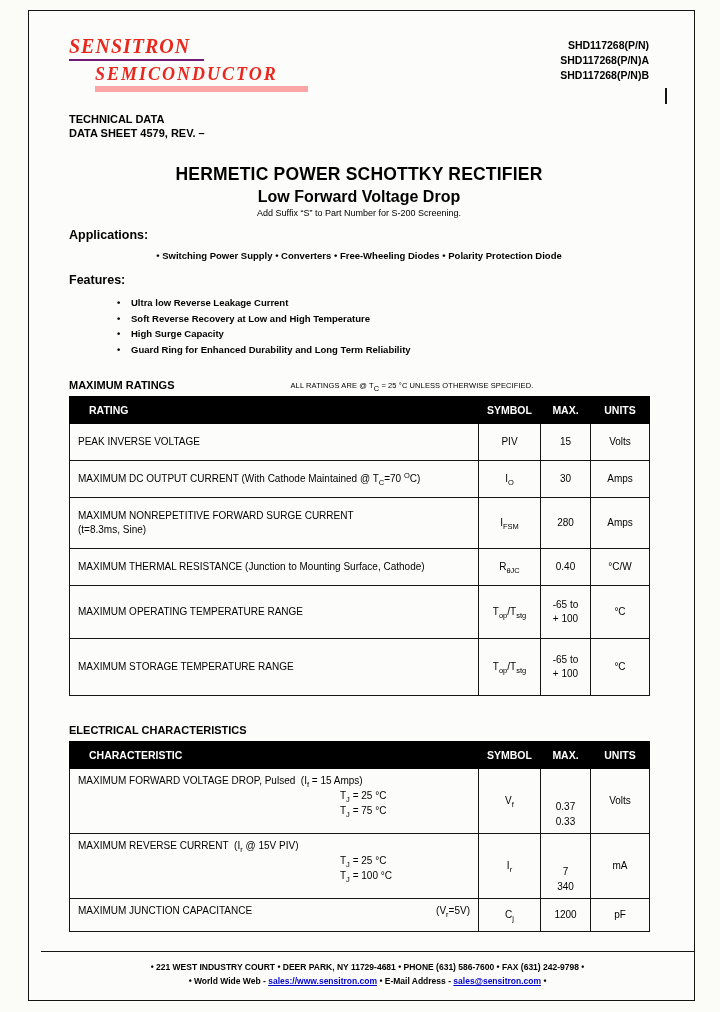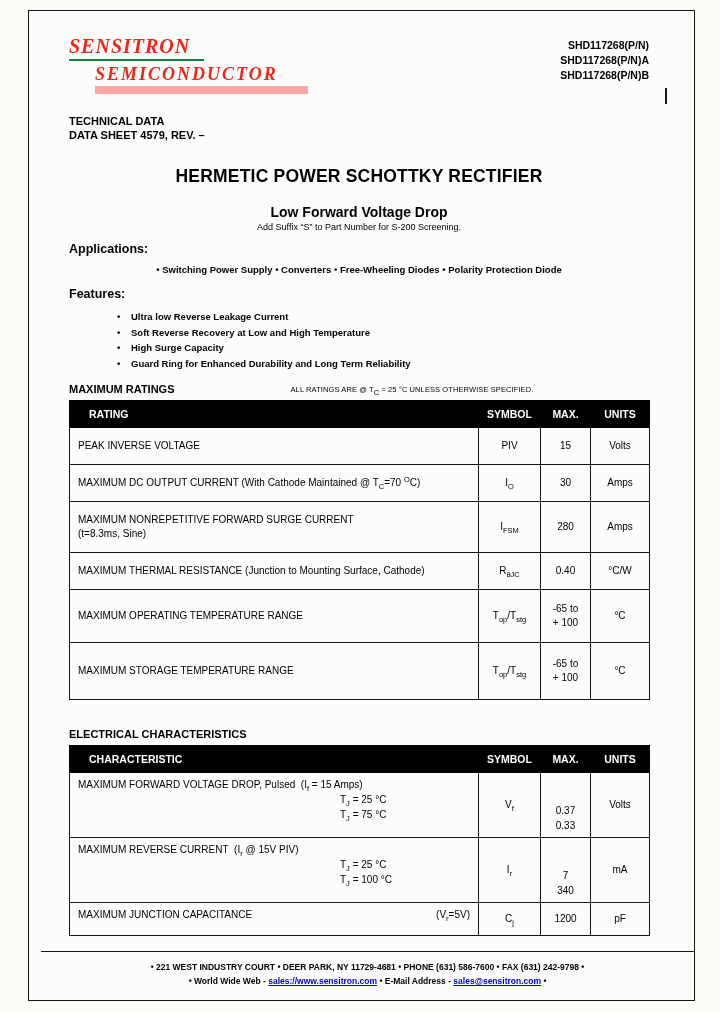--- a/index.html
+++ b/index.html
@@ -2,45 +2,45 @@
 <html><head>
 <meta charset="utf-8">
 <style>
   html,body{margin:0;padding:0}
   body{width:720px;height:1012px;background:#f6f6f3;font-family:"Liberation Sans",sans-serif;color:#000}
   .page{position:relative;width:720px;height:1012px;background:#fbfbf8;overflow:hidden}
   .frame{position:absolute;top:10px;left:28px;right:25px;bottom:11px;border:1.5px solid #151515;background:#fcfcfa;padding:24px 45px 0 40px}
   .stray{position:absolute;top:77px;right:27px;width:2px;height:16px;background:#151515}
 
   .top{display:flex;justify-content:space-between;align-items:flex-start}
-  .brand1{display:inline-block;font-family:"Liberation Serif",serif;font-style:italic;font-weight:700;font-size:20px;letter-spacing:1px;color:#e8281e;border-bottom:2px solid #15803d;padding:0 14px 1px 0}
+  .brand1{display:inline-block;font-family:"Liberation Serif",serif;font-style:italic;font-weight:700;font-size:20px;letter-spacing:1px;color:#e8281e;border-bottom:2px solid #701a75;padding:0 14px 1px 0}
   .brand-l2{margin-left:26px;margin-top:3px}
-  .brand2{display:inline-block;font-family:"Liberation Serif",serif;font-style:italic;font-weight:700;font-size:18px;letter-spacing:2px;color:#e8281e;border-bottom:8px solid #fca5a5;padding:0 30px 1px 0}
+  .brand2{display:inline-block;font-family:"Liberation Serif",serif;font-style:italic;font-weight:700;font-size:18px;letter-spacing:2px;color:#e8281e;border-bottom:6px solid #fca5a5;padding:0 30px 1px 0}
   .parts{text-align:right;font-size:10.5px;font-weight:700;line-height:15px;padding-top:3px}
 
   .tech{margin-top:20px;font-weight:700;font-size:11px;line-height:14px}
 
   .title-block{text-align:center;margin-top:24px}
   .title{font-size:17.5px;font-weight:700;letter-spacing:.2px}
-  .subtitle{font-size:14px;font-weight:700;margin-top:17px}
+  .subtitle{font-size:16px;font-weight:700;margin-top:3px}
   .suffix{font-size:9px;margin-top:2px}
 
   .sec-apps{margin-top:10px}
   .sec-head{font-size:12.5px;font-weight:700}
   .apps-line{text-align:center;font-weight:700;font-size:9.5px;margin-top:8px}
 
   .sec-feat{margin-top:12px}
   .feat-list{list-style:none;margin:8px 0 0 0;padding-left:48px}
   .feat-list li{font-weight:700;font-size:9.5px;line-height:15.5px;position:relative;padding-left:14px}
   .feat-list li::before{content:"\2022";position:absolute;left:0;top:0}
 
   .description{margin-top:22px;font-size:10px;line-height:14px;text-align:justify;word-spacing:3px}
   .desc-label{font-weight:700}
 
-  .ratings-head{margin-top:12px;display:flex;align-items:flex-end}
+  .ratings-head{margin-top:22px;display:flex;align-items:flex-end}
   .ratings-title,.elec-title{font-size:11px;font-weight:700}
   .ratings-note{font-size:7.5px;margin-left:116px;padding-bottom:1px;letter-spacing:.1px}
 
   .dtable{border-collapse:collapse;width:100%;margin-top:5px;table-layout:fixed}
   .c-rating{width:409px}.c-sym{width:62px}.c-max{width:50px}.c-units{width:59px}
   .dtable th{background:#000;color:#fff;font-size:10.5px;font-weight:700;padding:6px 2px;text-align:center;border:1px solid #000;height:14px}
   .dtable th.th-left{text-align:left;padding-left:19px}
   .dtable td{border:1px solid #151515;font-size:10px;padding:4px 6px;vertical-align:middle}
   .ratings td.rating{text-align:left;padding-left:8px;line-height:14px}
   .dtable td.c{text-align:center;line-height:14px}

